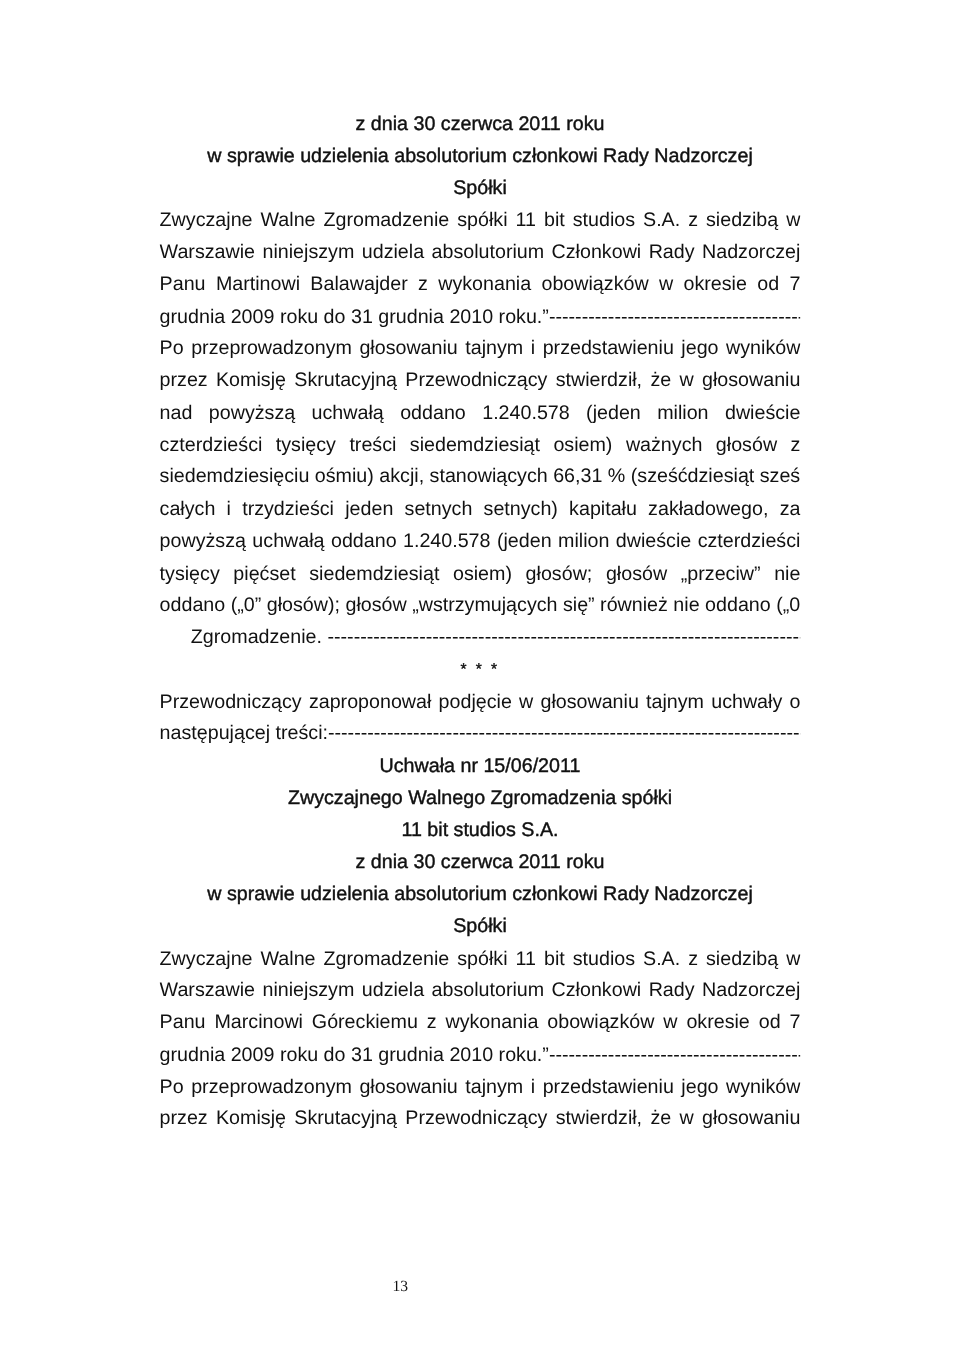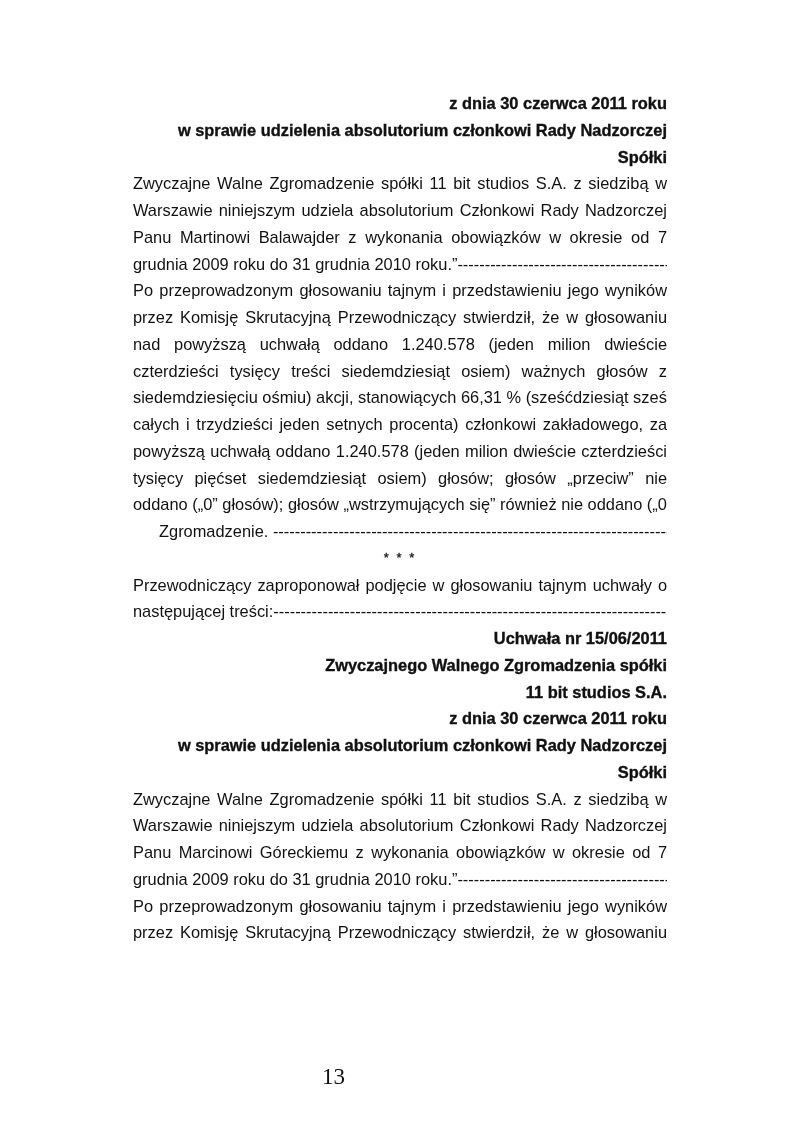--- a/index.html
+++ b/index.html
@@ -26,22 +26,21 @@
       line-height: 26.75px;
       font-size: 16.4px;
       white-space: nowrap;
       overflow: hidden;
       text-align: right;
     }
     .center {
       text-align: center;
     }
     .bold {
-      font-weight: bold;
-      text-align: right;
+      font-weight: normal;
       -webkit-text-stroke: 0.35px #111111;
     }
     .justify {
       text-align: justify;
       text-align-last: justify;
     }
     .dashfill {
       display: flex;
       align-items: baseline;
     }
@@ -58,21 +57,21 @@
       letter-spacing: 2px;
       -webkit-text-stroke: 0.3px #111111;
     }
     .page-number {
       position: absolute;
       left: 0;
       width: 667px;
       top: 1064px;
       text-align: center;
       font-family: "Liberation Serif", serif;
-      font-size: 23px;
+      font-size: 13px;
       color: #111111;
     }
   </style>
 </head>
 <body>
 
 <div class="page">
 
   <div class="line center bold">z dnia 30 czerwca 2011 roku</div>
   <div class="line center bold">w sprawie udzielenia absolutorium członkowi Rady Nadzorczej</div>
@@ -84,21 +83,21 @@
   <div class="line dashfill">
     <span class="txt">grudnia 2009 roku  do 31 grudnia 2010 roku.”</span>
     <span class="dashes">--------------------------------------------------------------------------------------------------------------------------------------------</span>
   </div>
 
   <div class="line justify">Po przeprowadzonym głosowaniu tajnym i przedstawieniu jego wyników</div>
   <div class="line justify">przez Komisję Skrutacyjną Przewodniczący stwierdził, że w głosowaniu</div>
   <div class="line justify">nad powyższą uchwałą oddano 1.240.578 (jeden milion dwieście</div>
   <div class="line justify">czterdzieści tysięcy treści siedemdziesiąt osiem) ważnych głosów z</div>
   <div class="line justify">siedemdziesięciu ośmiu) akcji, stanowiących 66,31 % (sześćdziesiąt sześć</div>
-  <div class="line justify">całych i trzydzieści jeden setnych procenta) członkowi zakładowego, za</div>
+  <div class="line justify">całych i trzydzieści jeden setnych setnych) kapitału zakładowego, za</div>
   <div class="line justify">powyższą uchwałą oddano 1.240.578 (jeden milion dwieście czterdzieści</div>
   <div class="line justify">tysięcy pięćset siedemdziesiąt osiem) głosów; głosów „przeciw” nie</div>
   <div class="line justify">oddano („0” głosów); głosów „wstrzymujących się” również nie oddano („0”</div>
   <div class="line dashfill">
     <span class="txt" style="white-space:pre;margin-left:26px;">Zgromadzenie. </span>
     <span class="dashes">--------------------------------------------------------------------------------------------------------------------------------------------</span>
   </div>
 
   <div class="line center stars">* * *</div>
 

